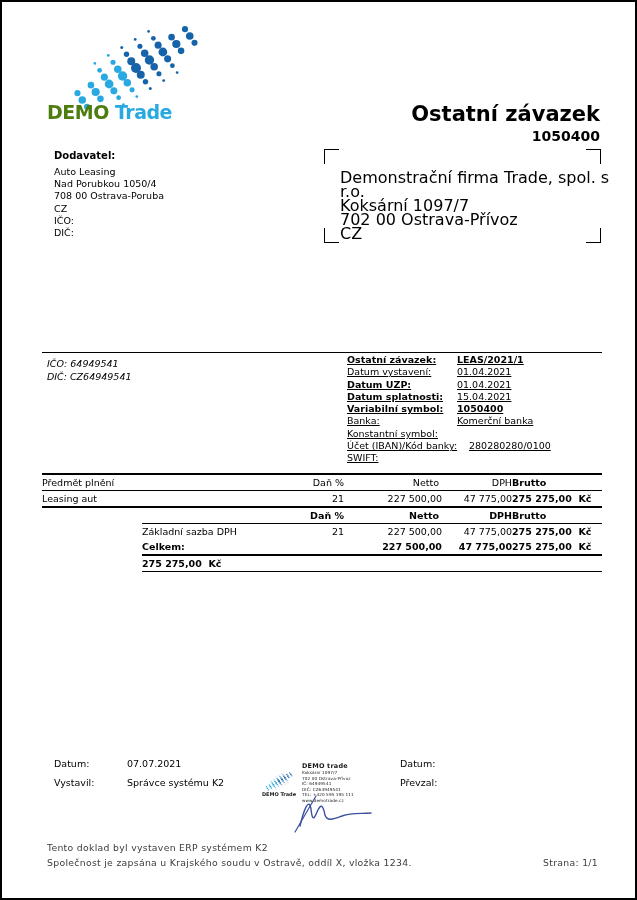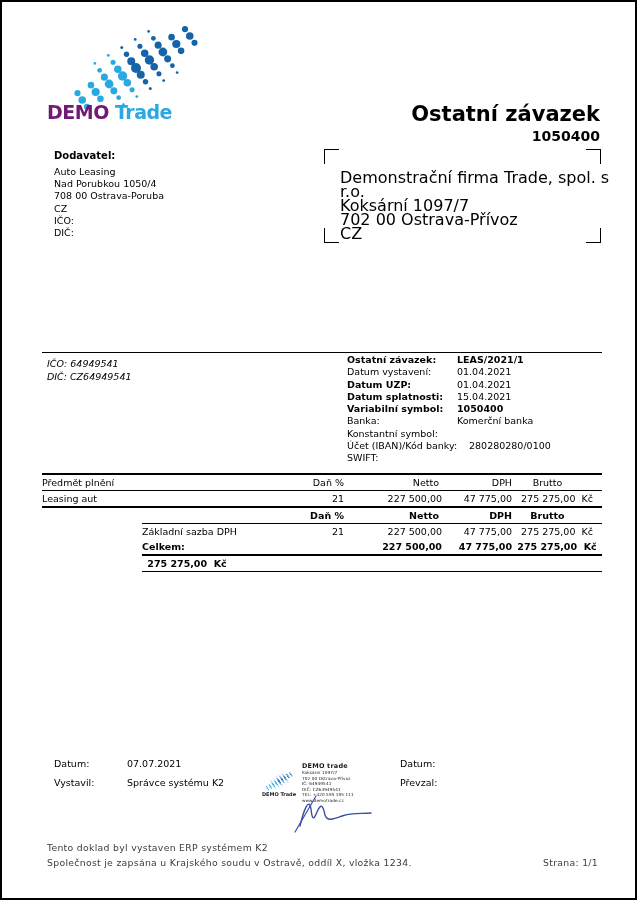--- a/index.html
+++ b/index.html
@@ -25,32 +25,32 @@
   .c-tr{left:584px;top:147px;border-right:1.5px solid #000;border-top:1.5px solid #000;}
   .c-bl{left:322px;top:226px;border-left:1.5px solid #000;border-bottom:1.5px solid #000;}
   .c-br{left:584px;top:226px;border-right:1.5px solid #000;border-bottom:1.5px solid #000;}
   .recipient{left:338px;top:169px;font-size:16px;font-weight:normal;line-height:14px;}
   
   .rule{left:40px;width:560px;border-top:1px solid #000;height:0;}
   
   .ids{left:45px;top:355px;font-size:9.5px;line-height:13px;font-style:italic;}
   
   .details{left:345px;top:352px;width:256px;font-size:9.5px;}
-  .drow{display:flex;height:12.3px;align-items:flex-start;}
+  .drow{display:flex;height:12.3px;align-items:flex-start;text-decoration:underline;}
   .dlabel{width:110px;flex:none;}
   .dvalue{flex:1;}
   .dnote{font-size:8.6px;letter-spacing:-0.2px;padding-left:7px;height:12.3px;}
   
   .tbl{left:40px;top:471px;width:560px;font-size:9.5px;}
   .trow{display:flex;align-items:center;height:15px;}
   .c-desc{flex:1;}
   .c-tax{width:60px;flex:none;text-align:right;}
   .c-net{width:98px;flex:none;text-align:right;}
   .c-dph{width:70px;flex:none;text-align:right;}
-  .c-bru{width:90px;flex:none;text-align:center;white-space:pre;}
+  .c-bru{width:90px;flex:none;text-align:left;white-space:pre;font-weight:bold;}
   .hpad-net{padding-right:3px;box-sizing:border-box;}
   .hpad-bru{padding-right:19px;box-sizing:border-box;}
   .hr{border-top:1px solid #000;height:0;}
   .hr.thick{border-top-width:2px;}
   .sumwrap{margin-left:100px;}
   .sumwrap .c-desc{flex:1;}
   
   .sig-left{left:52px;top:753px;font-size:9.5px;line-height:18.5px;}
   .sig-pair{display:flex;}
   .sig-pair .l{width:73px;flex:none;}
@@ -114,21 +114,21 @@
       <circle cx="97.504" cy="45.728" r="2.70" fill="#1563a9"></circle>
       <circle cx="110.944" cy="37.728" r="2.54" fill="#1563a9"></circle>
       <circle cx="124.384" cy="29.728" r="2.38" fill="#1563a9"></circle>
       <circle cx="75.376" cy="68.592" r="1.32" fill="#29a9e1"></circle>
       <circle cx="88.816" cy="60.592" r="1.41" fill="#29a9e1"></circle>
       <circle cx="102.256" cy="52.592" r="1.50" fill="#1563a9"></circle>
       <circle cx="115.696" cy="44.592" r="1.41" fill="#1563a9"></circle>
       <circle cx="129.136" cy="36.592" r="1.32" fill="#1563a9"></circle>
     </svg>
   <div class="abs wordmark">
-    <span id="wm1" style="color: #701a75;">DEMO</span><span> </span><span id="wm2" style="color: rgb(41, 169, 225);">Trade</span>
+    <span id="wm1" style="color: #4d7c0f;">DEMO</span><span> </span><span id="wm2" style="color: rgb(41, 169, 225);">Trade</span>
   </div>
 
   <div class="abs title">Ostatní závazek</div>
   <div class="abs docnum">1050400</div>
 
   <div class="abs sup-label">Dodavatel:</div>
   <div class="abs sup-block">
     <div>Auto Leasing</div>
     <div>Nad Porubkou 1050/4</div>
     <div>708 00 Ostrava-Poruba</div>

